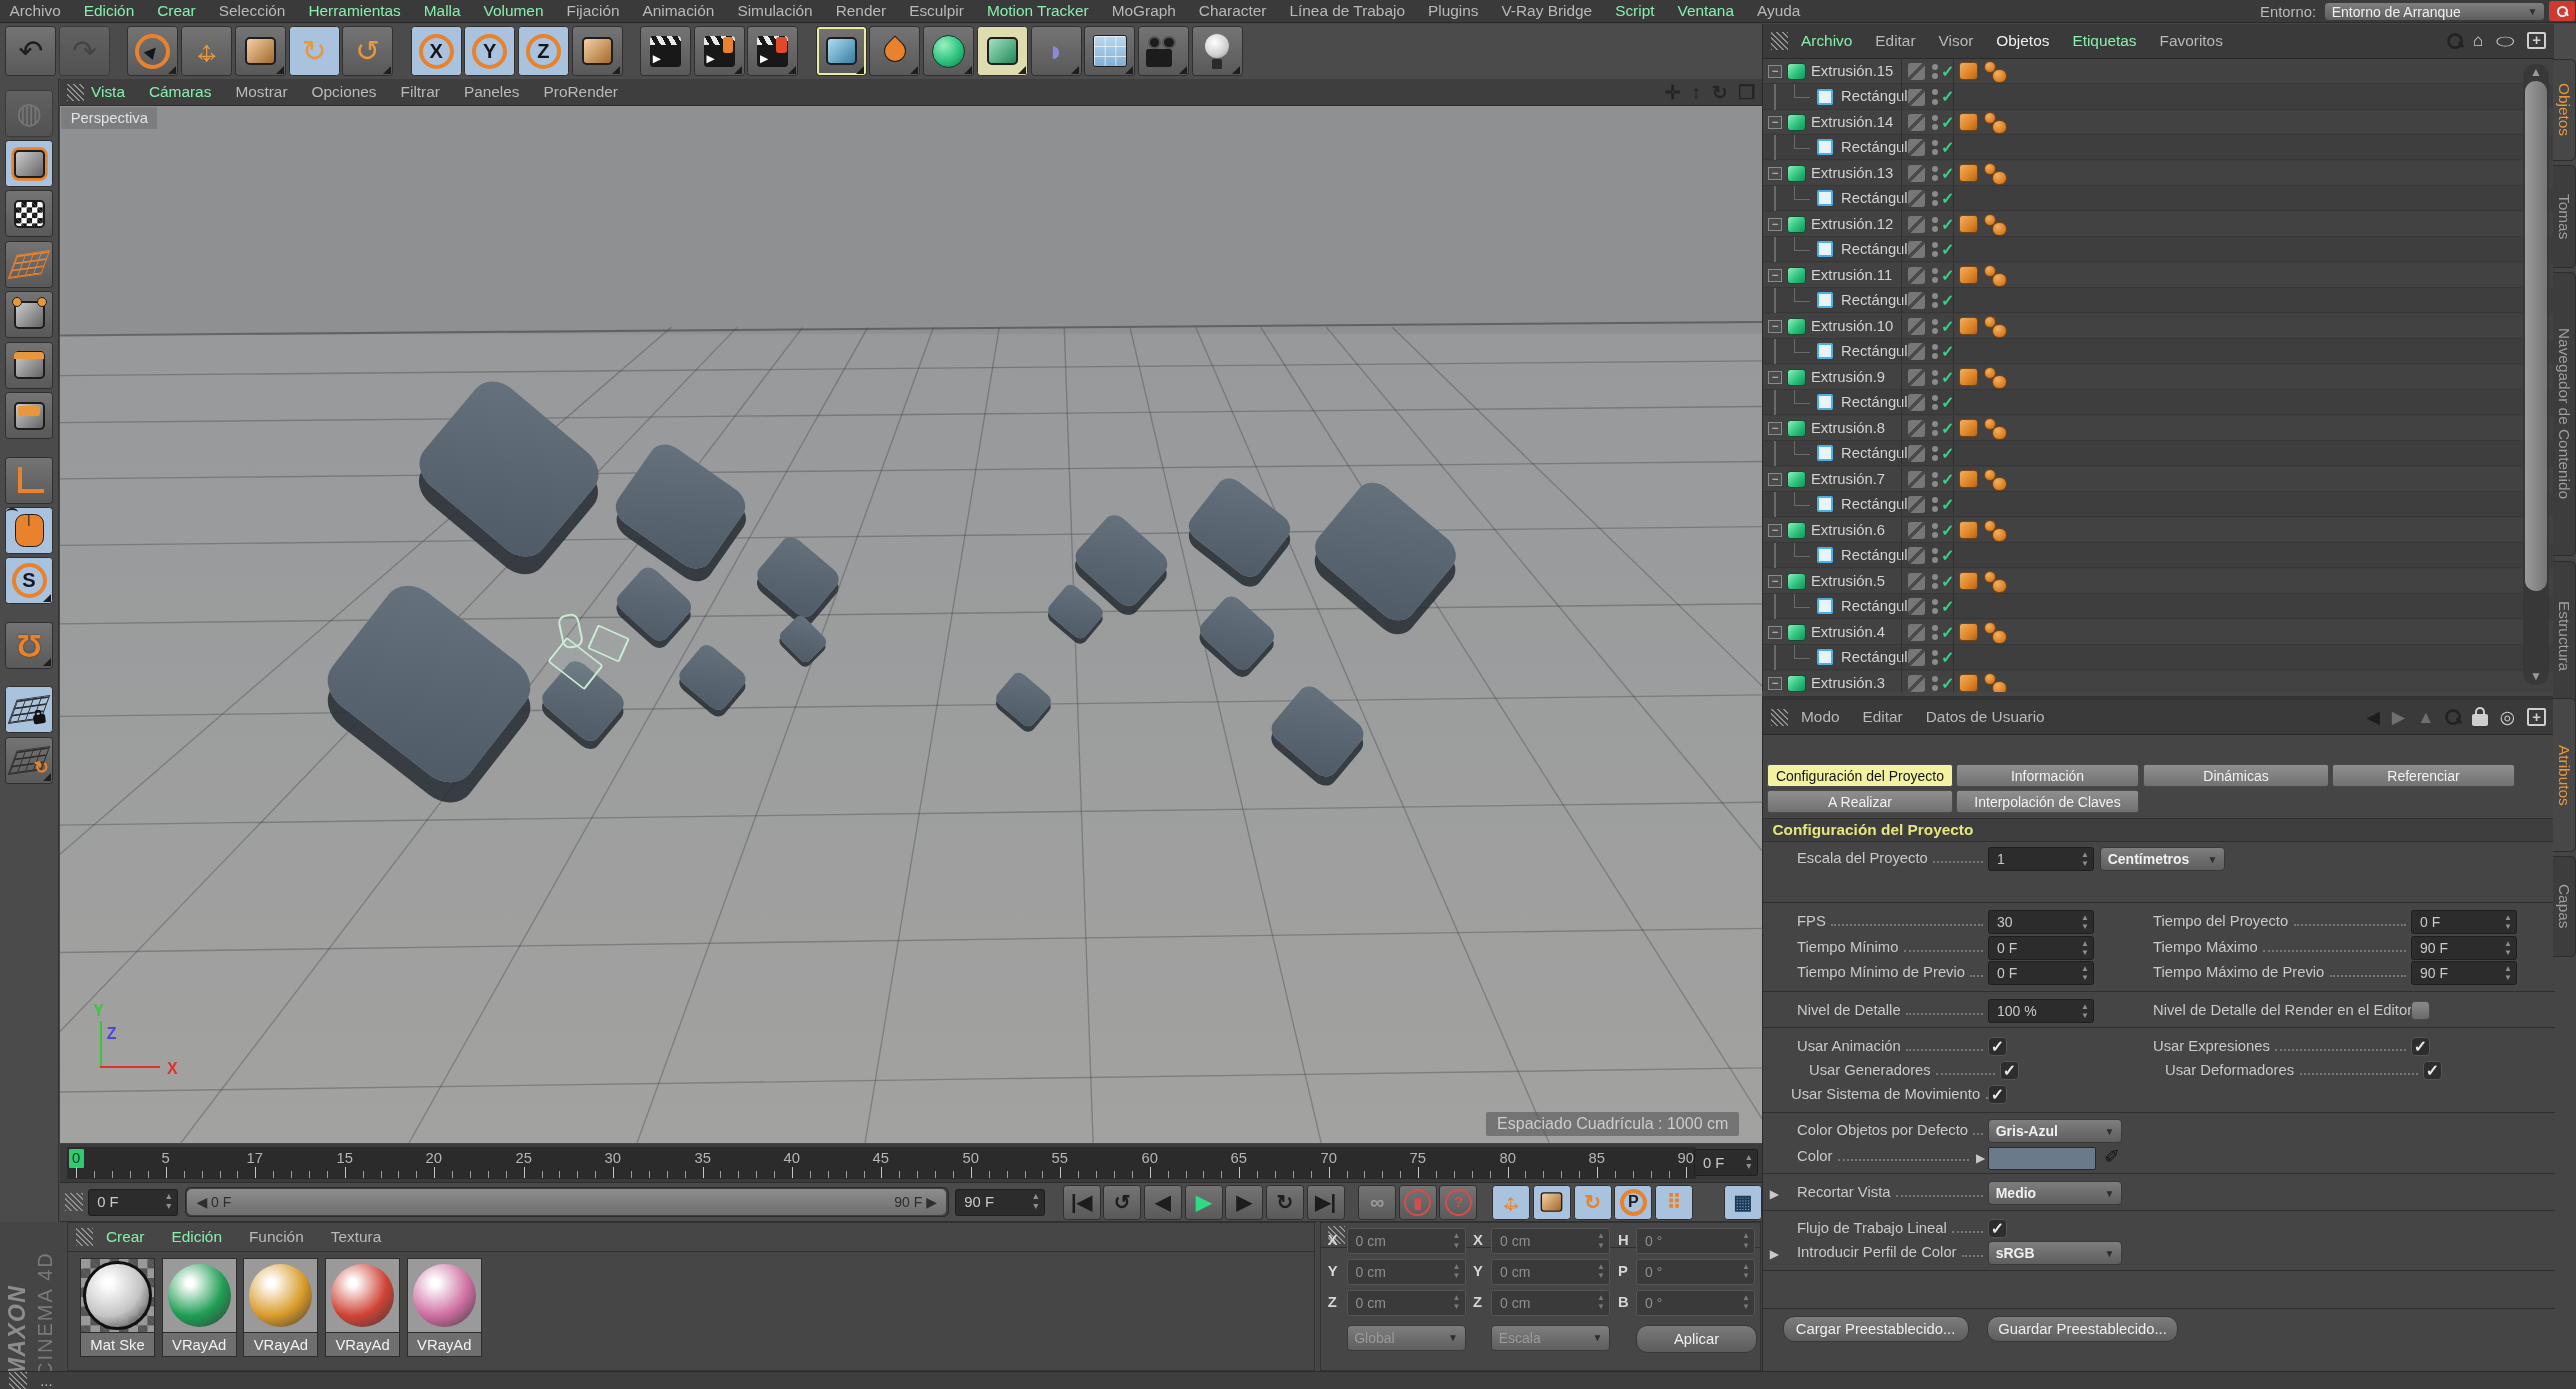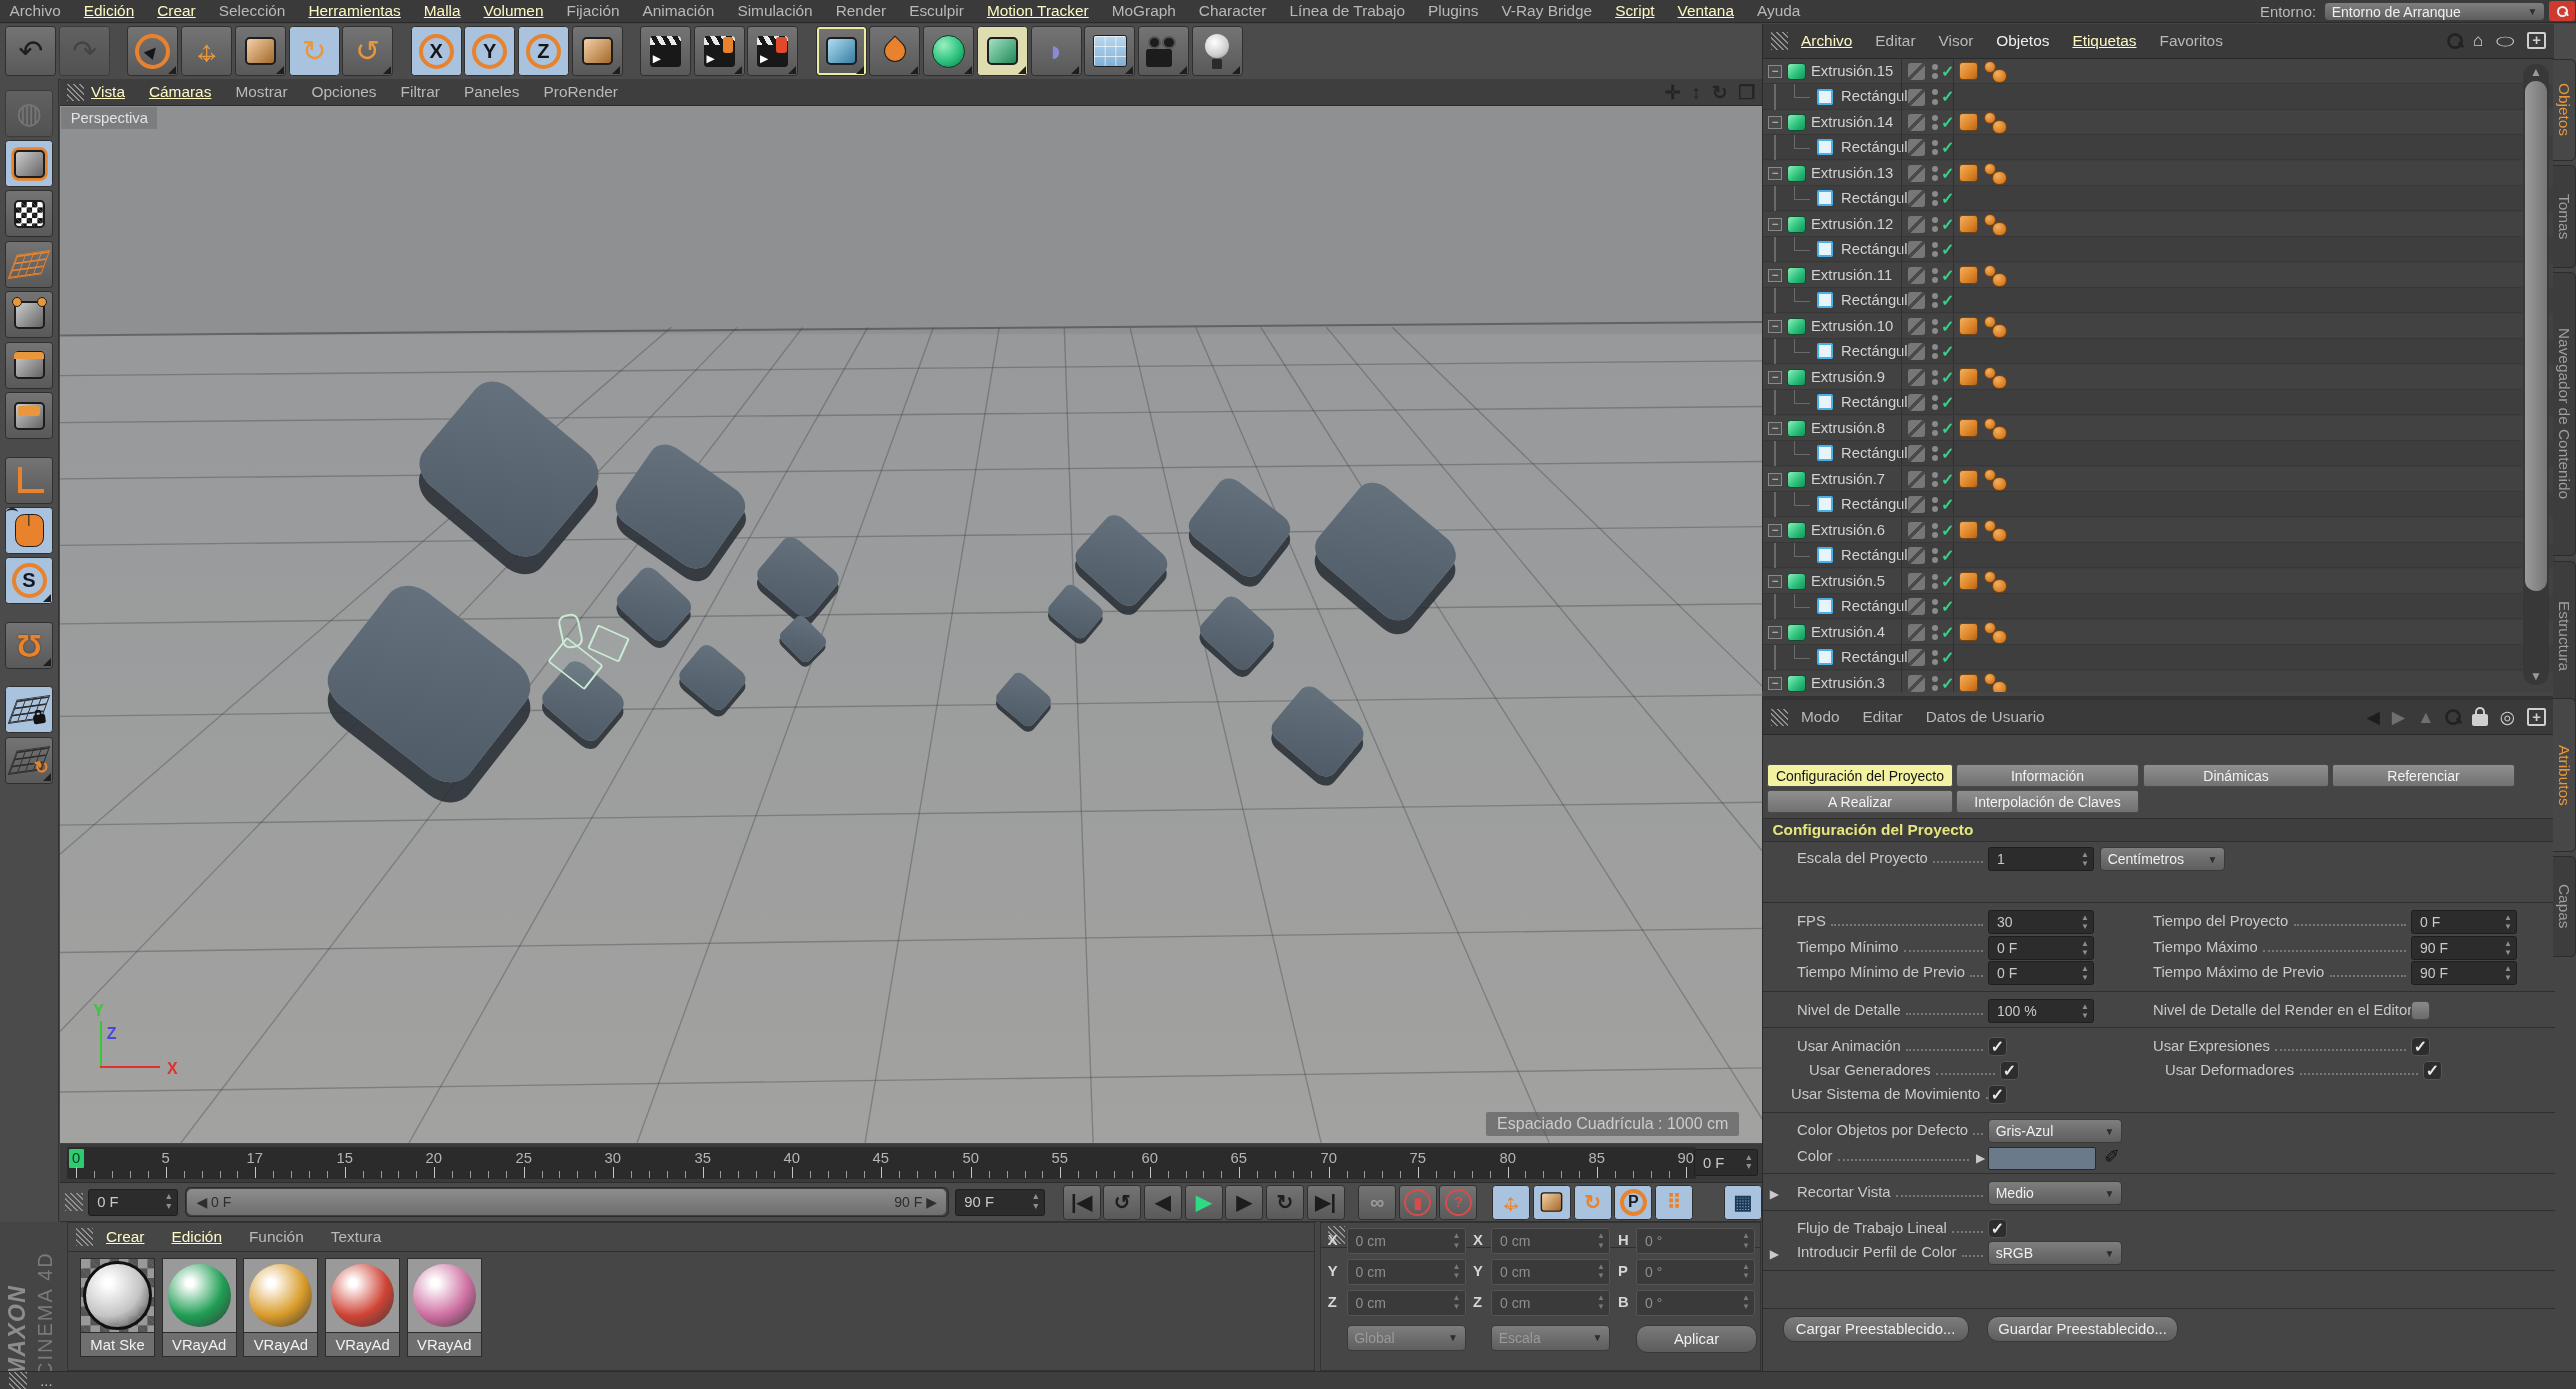--- a/index.html
+++ b/index.html
@@ -3,21 +3,21 @@
 <meta charset="utf-8">
 <style>
   html,body{margin:0;padding:0;background:#2e2e2e;}
   #app{position:relative;width:2576px;height:1390px;overflow:hidden;background:#454545;
        font-family:"Liberation Sans",sans-serif;color:#cfcfcf;-webkit-font-smoothing:antialiased;}
   .abs{position:absolute;}
   
   #menubar{left:0;top:0;width:2576px;height:23px;background:#3a3a3a;border-bottom:0.7px solid #2a2a2a;
            display:flex;align-items:center;padding-left:9.4px;gap:23px;box-sizing:border-box;}
   .menu-item{font-size:15.4px;color:#b9b9b9;white-space:nowrap;cursor:default;}
-  .menu-item.hl{color:#fef9c3;text-decoration:underline;}
+  .menu-item.hl{color:#86efac;}
   #env-area{position:absolute;right:31px;top:0;height:23px;display:flex;align-items:center;gap:8px;}
   #env-label{font-size:14.8px;color:#b9b9b9;}
   .dropdown{background:linear-gradient(#7e7e7e,#5e5e5e);border:0.7px solid #3a3a3a;border-radius:4px;
             color:#f0f0f0;font-size:14px;display:flex;align-items:center;justify-content:space-between;
             padding:0 6.7px;box-sizing:border-box;}
   .dropdown .arr{color:#2d2d2d;font-size:10px;margin-left:6.7px;}
   #env-search{position:absolute;right:1.3px;top:1.3px;width:25.5px;height:20px;background:#cf3a2e;border-radius:2.7px;}
   .magic{position:relative;display:inline-block;width:13.4px;height:13.4px;}
   .magic::before{content:"";position:absolute;left:1.3px;top:1.3px;width:7.4px;height:7.4px;border:2px solid #f0f0f0;border-radius:50%;}
   .magic::after{content:"";position:absolute;left:8.7px;top:8.7px;width:5.4px;height:2px;background:#f0f0f0;transform:rotate(45deg);}
@@ -211,21 +211,21 @@
   #am-section span{color:#e6e67e;font-weight:bold;font-size:15.4px;}
   .srow{position:absolute;left:0;width:792px;height:25.5px;}
   .slab{position:absolute;top:4px;display:flex;align-items:baseline;color:#c9c9c9;font-size:14.8px;}
   .slab .t{white-space:nowrap;}
   .slab::after{content:"";flex:1;border-bottom:2px dotted #787878;margin:0 4px 3.4px 5.4px;min-width:6.7px;}
   .slab.nolead::after{display:none;}
   .slab.yellow{color:#e6e67e;}
   .sfield{position:absolute;top:1.3px;height:24px;background:#2c2c2c;border:0.7px solid #1e1e1e;border-radius:2.7px;
           color:#c9c9c9;font-size:14px;display:flex;align-items:center;padding-left:8px;box-sizing:border-box;}
   .sfield .spin{position:absolute;right:4px;top:1.3px;display:flex;flex-direction:column;color:#8f8f8f;font-size:8px;line-height:9.4px;}
-  .sdrop{position:absolute;top:1.3px;height:24px;}
+  .sdrop{position:absolute;top:1.3px;height:24px;font-weight:bold;}
   .sdrop .dropdown{width:100%;height:100%;font-size:14px;}
   .scheck{position:absolute;top:3.4px;width:19px;height:19px;border-radius:4px;box-sizing:border-box;}
   .scheck.on{background:#2d2d2d;border:0.7px solid #555;color:#e8e8e8;font-size:16px;font-weight:bold;text-align:center;line-height:17.4px;}
   .scheck.off{background:linear-gradient(#8a8a8a,#6a6a6a);border:0.7px solid #4a4a4a;}
   .sbtn{position:absolute;height:25.5px;border-radius:11.4px;background:linear-gradient(#7d7d7d,#5d5d5d);border:0.7px solid #383838;
         color:#efefef;font-size:14.8px;display:flex;align-items:center;justify-content:center;box-sizing:border-box;}
   .ssep{position:absolute;left:0;width:792px;height:1.3px;background:#2f2f2f;}
   .sexp{position:absolute;color:#c9c9c9;font-size:12px;top:6.7px;}
   .swatch{position:absolute;top:2.7px;width:106px;height:21.5px;background:#6a7a8a;border:0.7px solid #2a2a2a;border-radius:2px;}
   .eyedrop{position:absolute;top:1.3px;font-size:19px;color:#111;transform:rotate(0deg);}

